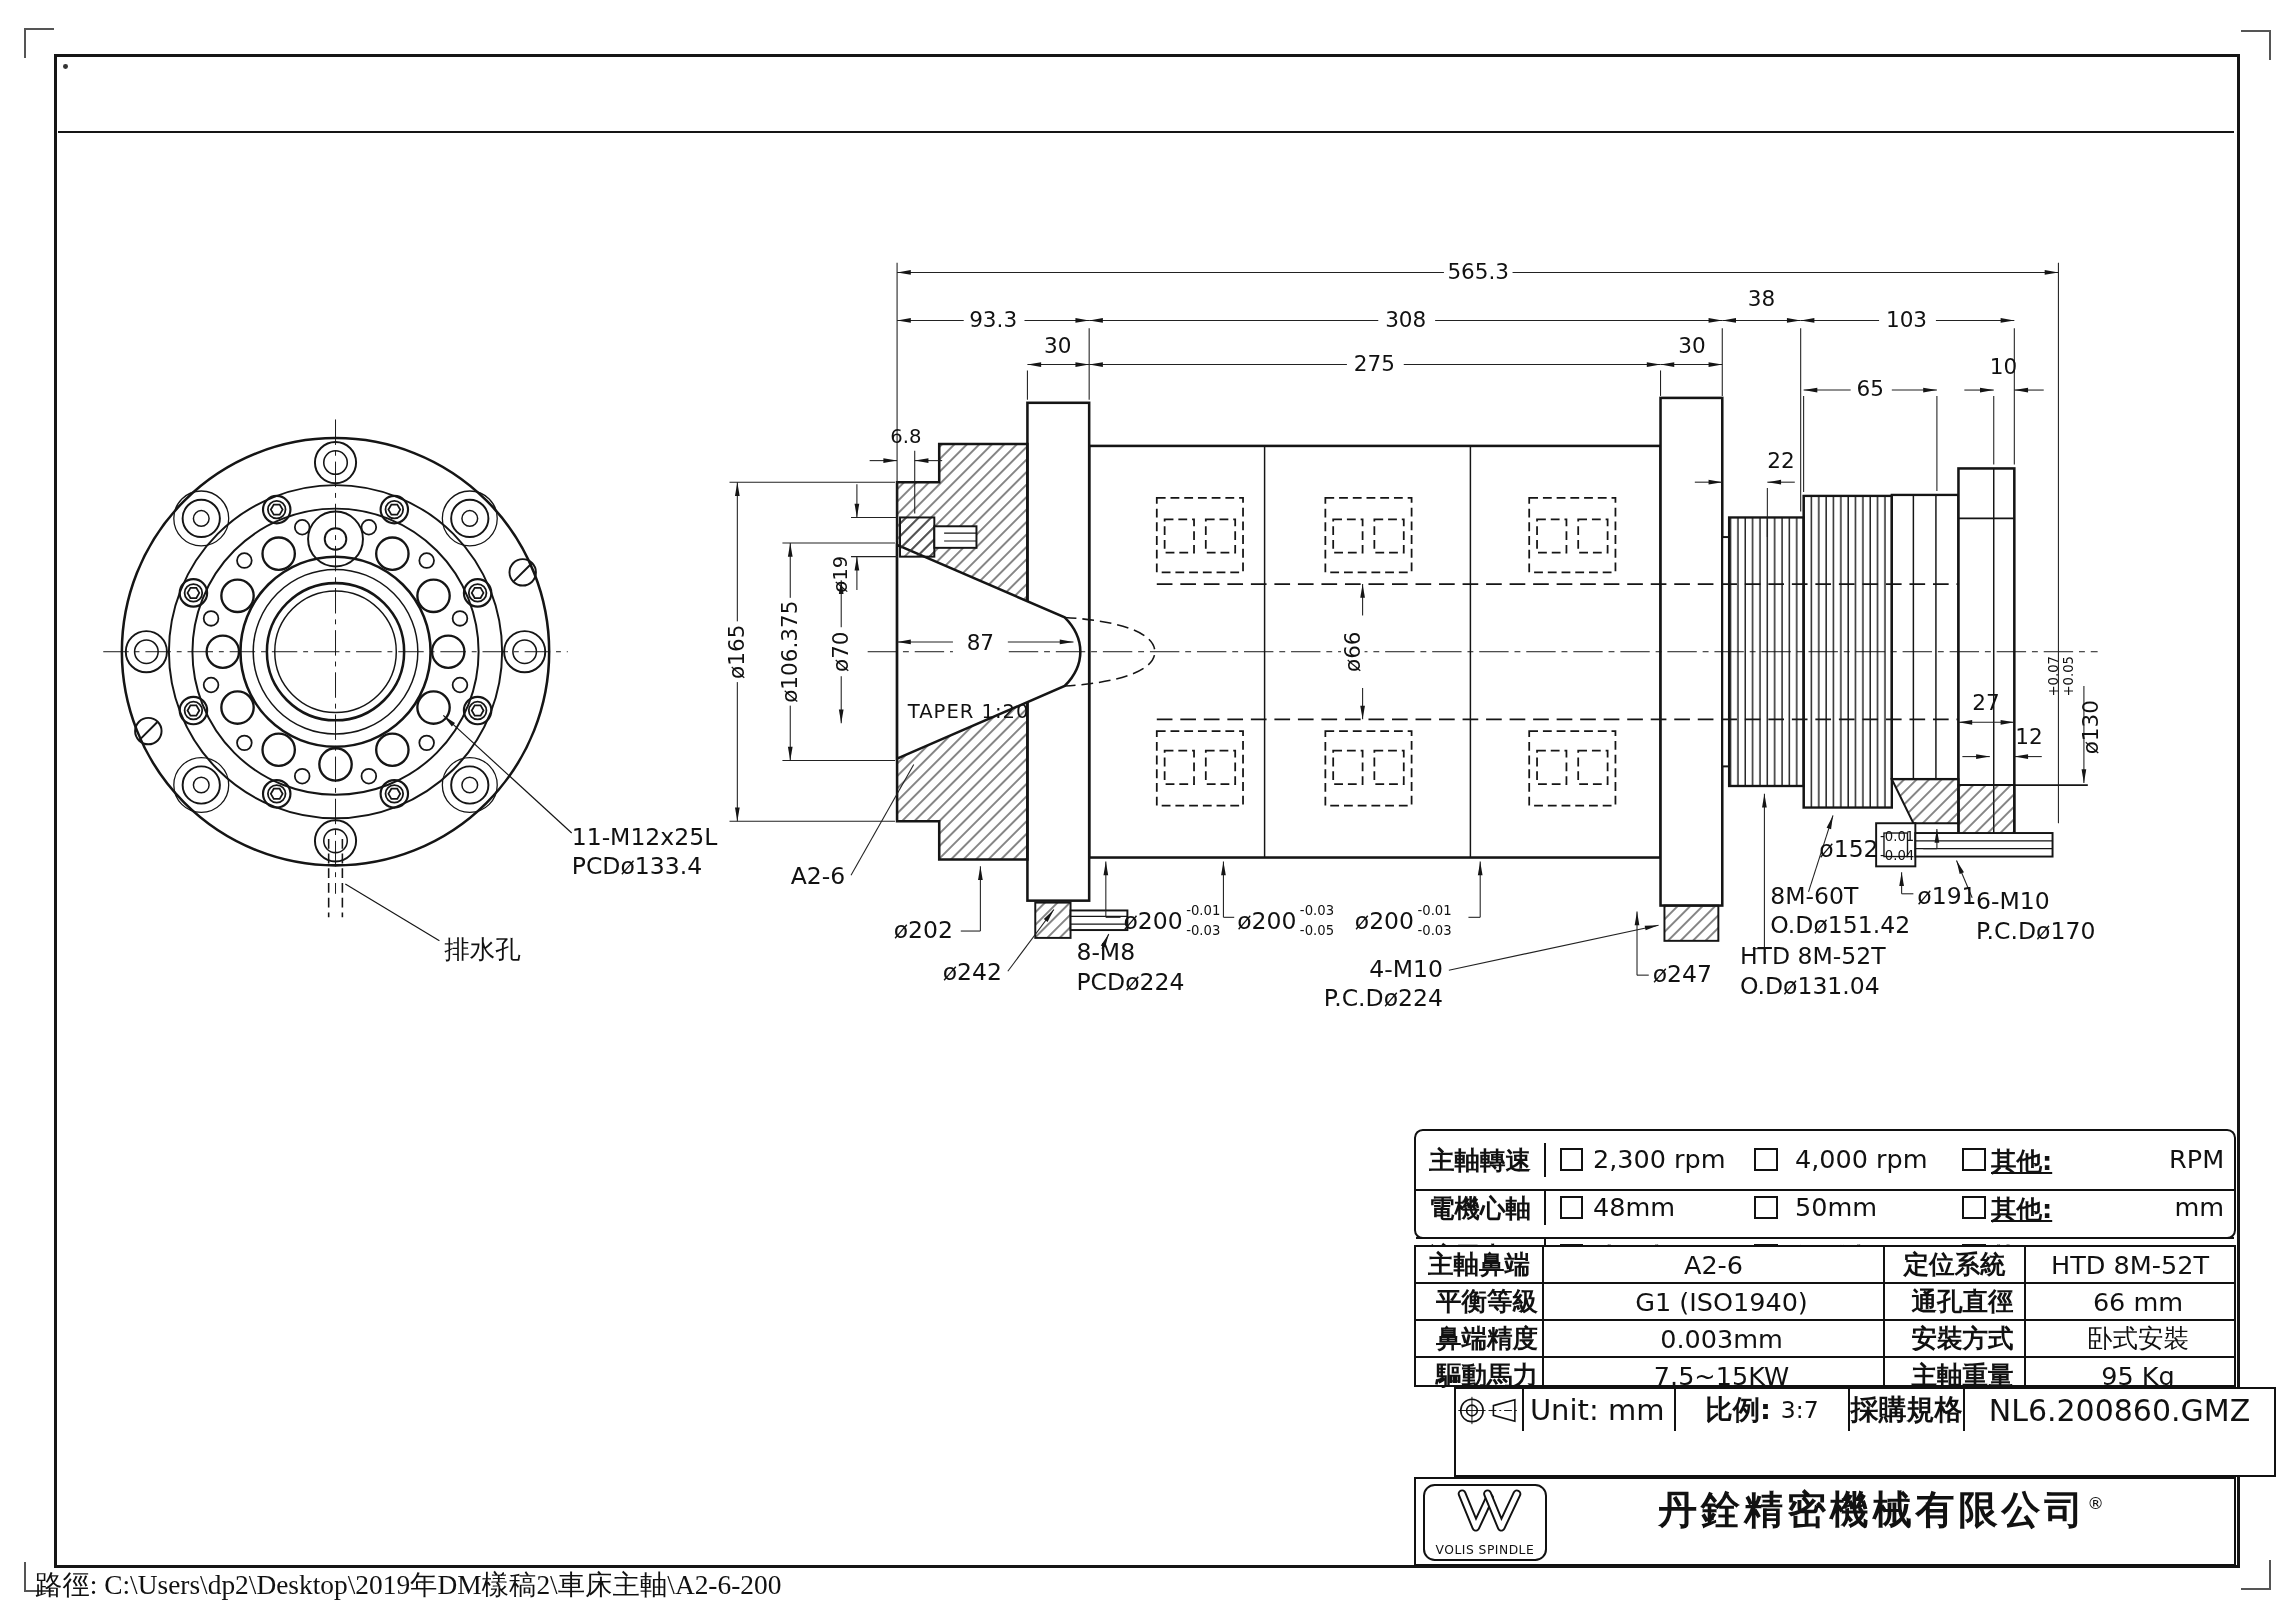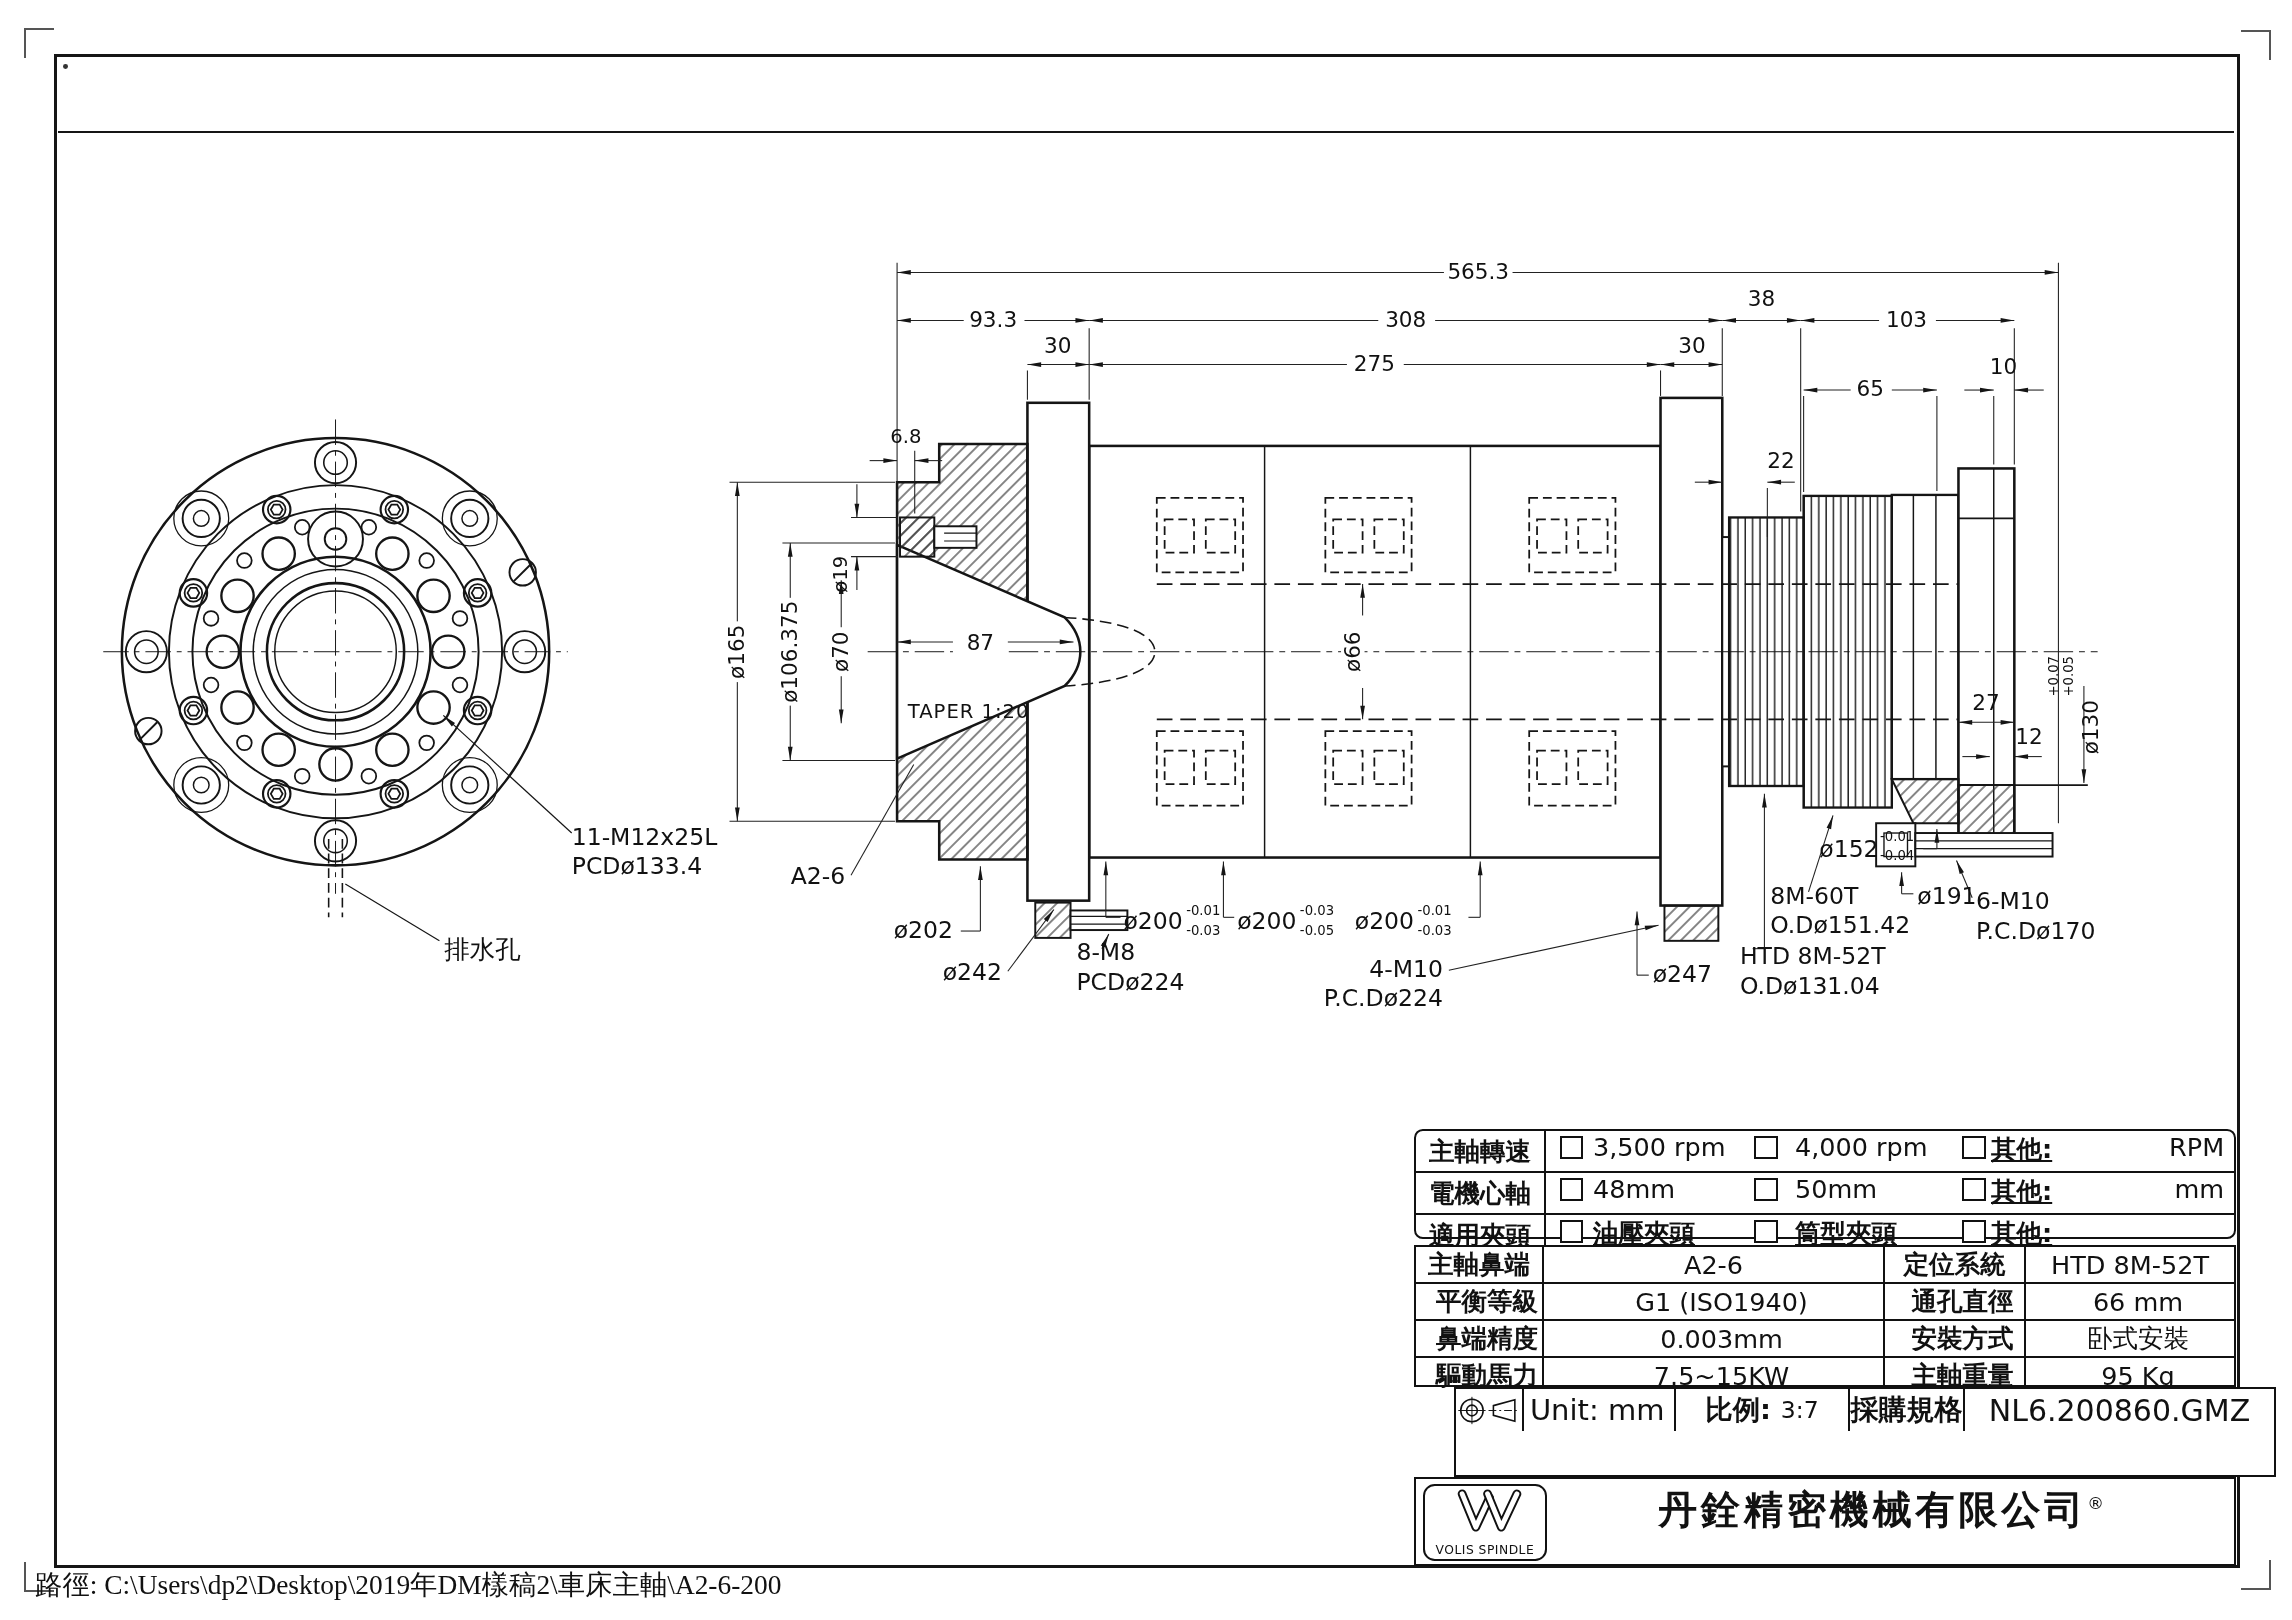--- a/index.html
+++ b/index.html
@@ -21,21 +21,21 @@
   .dt{font-size:22px;}
   .dts{font-size:20px;}
   .tol{font-size:13.5px;}
   .lbl{font-size:24px;}
   .lblc{font-size:26px;}
   
   #tables{left:1414px;top:1078px;width:822px;height:488px;z-index:2;font-family:"DejaVu Sans",sans-serif;}
   .note{left:2px;top:5.9px;font-size:29px;font-weight:600;letter-spacing:1px;white-space:nowrap;}
   .box{border:2.9px solid #111;box-sizing:border-box;background:#fff;}
   #t1{left:0;top:51px;width:822px;height:110px;border-radius:8.8px;}
-  .t1row{position:relative;height:40px;display:flex;}
+  .t1row{position:relative;height:34px;display:flex;margin-top:12px;}
   .t1row + .t1row{border-top:2.5px solid #111;}
   .t1label{width:128px;border-right:2.5px solid #111;display:flex;align-items:center;justify-content:center;
            font-size:25.5px;font-weight:600;flex:none;}
   .t1body{position:relative;flex:1;}
   .cb{position:absolute;top:4.9px;width:23.5px;height:23.5px;border:2.5px solid #111;box-sizing:border-box;background:#fff;}
   .opt{position:absolute;top:1px;font-size:25.5px;white-space:nowrap;}
   .optc{font-weight:600;text-decoration:underline;}
   .unit{position:absolute;top:1px;right:9.8px;font-size:25.5px;}
   #t2{left:0;top:167px;width:822px;height:142px;display:grid;
       grid-template-columns:128px 341px 141px 1fr;grid-template-rows:repeat(4,1fr);}
@@ -447,21 +447,21 @@
   </g>
 </svg>
 
 <div id="tables" class="abs">
 
   <div id="t1" class="abs box">
     <div class="t1row">
       <div class="t1label">主軸轉速</div>
       <div class="t1body">
         <span class="cb" style="left:13.7px"></span>
-        <span class="opt" style="left:47px">3,500 rpm</span>
+        <span class="opt" style="left:47px">2,300 rpm</span>
         <span class="cb" style="left:208px"></span>
         <span class="opt" style="left:249px">4,000 rpm</span>
         <span class="cb" style="left:416px"></span>
         <span class="opt optc" style="left:445px">其他:</span>
         <span class="unit">RPM</span>
       </div>
     </div>
     <div class="t1row">
       <div class="t1label">電機心軸</div>
       <div class="t1body">

